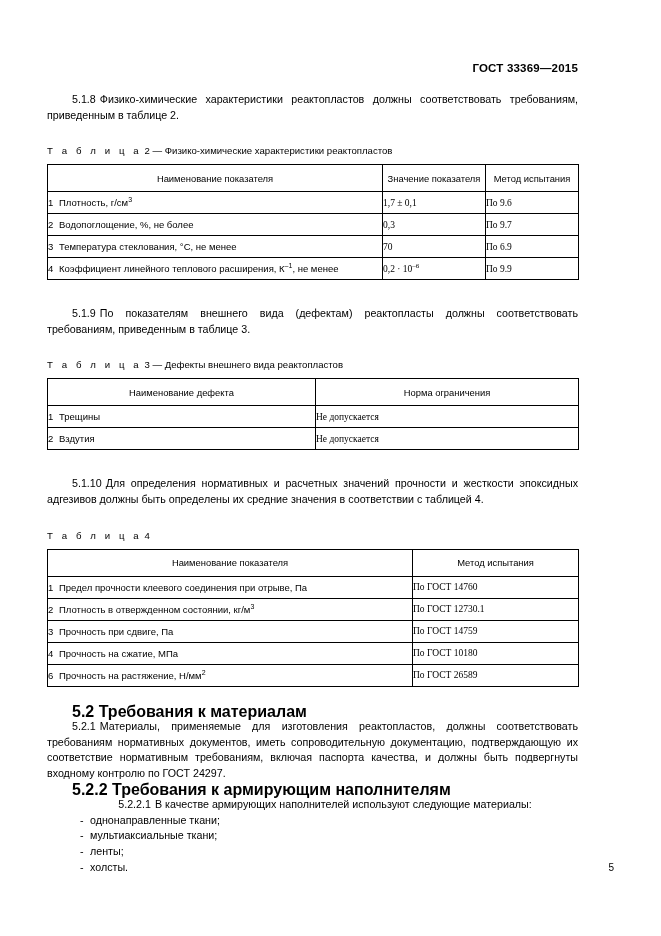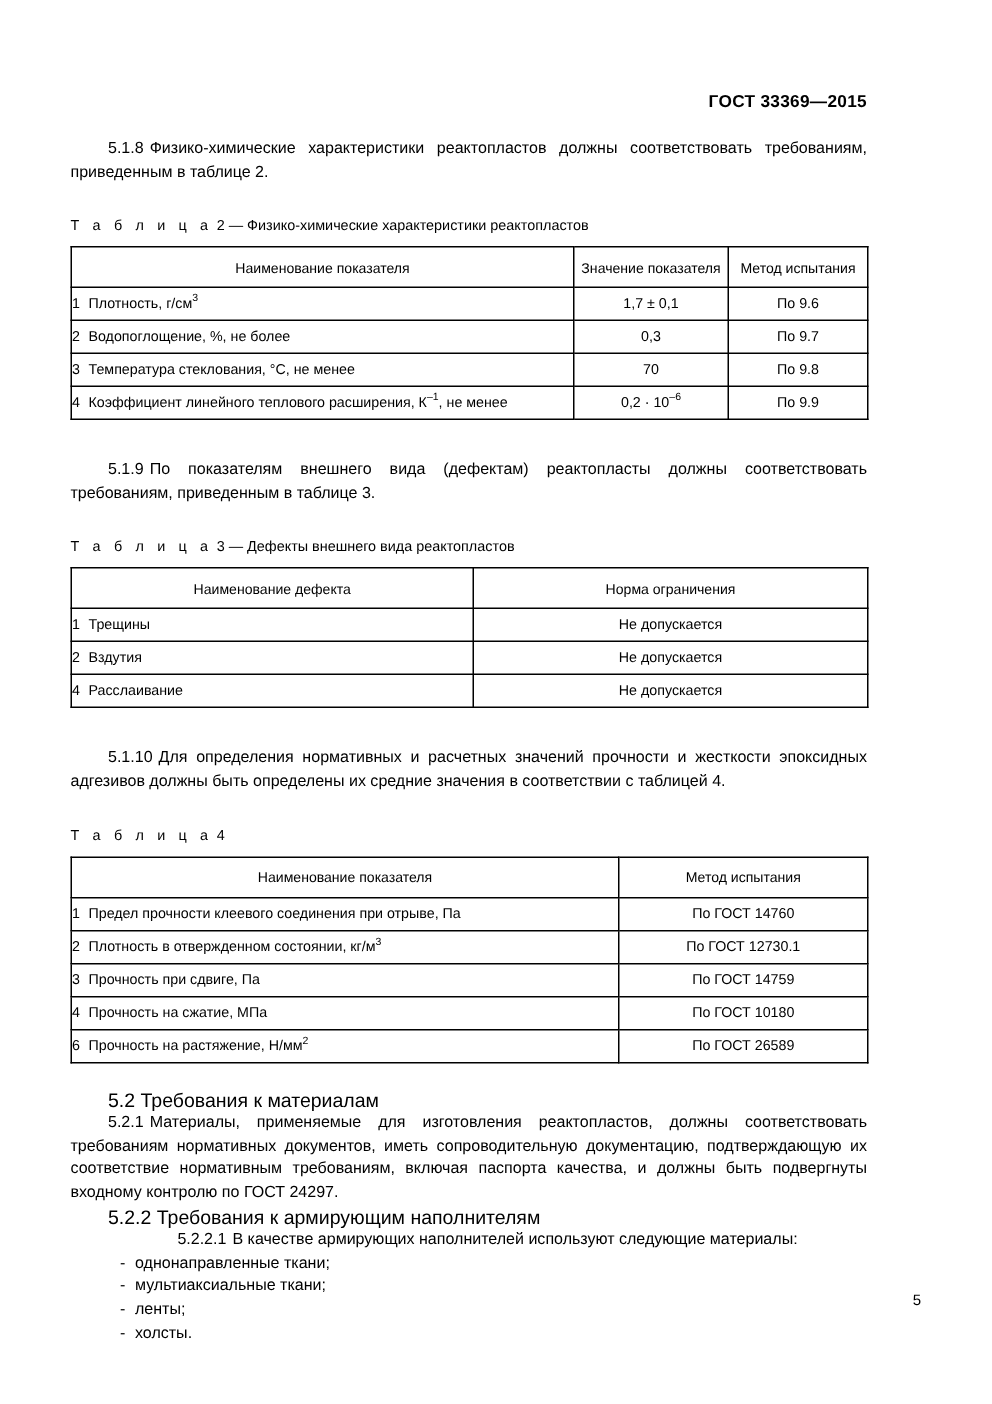--- a/index.html
+++ b/index.html
@@ -52,22 +52,22 @@
     text-align: center;
   }
   .clause-num {
     white-space: nowrap;
   }
   .gap-after-num {
     display: inline-block;
     width: 4px;
   }
   .heading {
-    font-size: 13px;
-    font-weight: normal;
+    font-size: 16px;
+    font-weight: bold;
     line-height: 15.6px;
     margin: 0;
     text-indent: 25px;
   }
   .bullet-line {
     font-size: 10.7px;
     line-height: 15.6px;
     margin: 0;
     padding-left: 33px;
     text-align: left;
@@ -113,21 +113,22 @@
     margin-top: 42px;
   }
   table.gost tbody td {
     height: 21px;
   }
   .cell-name {
     text-align: left;
     padding-left: 13px;
   }
   .cell-ctr {
-    text-align: center;
+    text-align: left;
+    font-family: Liberation Serif, serif;
   }
   .idx {
     display: inline-block;
     min-width: 11px;
   }
   sup {
     font-size: 7px;
     vertical-align: super;
     line-height: 0;
   }
@@ -185,21 +186,21 @@
           <td class="cell-ctr">По 9.6</td>
         </tr>
         <tr>
           <td class="cell-name"><span class="idx">2</span><span>Водопоглощение, %, не более</span></td>
           <td class="cell-ctr">0,3</td>
           <td class="cell-ctr">По 9.7</td>
         </tr>
         <tr>
           <td class="cell-name"><span class="idx">3</span><span>Температура стеклования, °С, не менее</span></td>
           <td class="cell-ctr">70</td>
-          <td class="cell-ctr">По 9.8</td>
+          <td class="cell-ctr">По 6.9</td>
         </tr>
         <tr>
           <td class="cell-name"><span class="idx">4</span><span>Коэффициент линейного теплового расширения, К</span><sup>–1</sup><span>, не менее</span></td>
           <td class="cell-ctr"><span>0,2 · 10</span><sup>–6</sup></td>
           <td class="cell-ctr">По 9.9</td>
         </tr>
       </tbody>
     </table>
 
     <div class="s-table-to-para"></div>
@@ -225,24 +226,20 @@
       </thead>
       <tbody>
         <tr>
           <td class="cell-name"><span class="idx">1</span><span>Трещины</span></td>
           <td class="cell-ctr">Не допускается</td>
         </tr>
         <tr>
           <td class="cell-name"><span class="idx">2</span><span>Вздутия</span></td>
           <td class="cell-ctr">Не допускается</td>
         </tr>
-        <tr>
-          <td class="cell-name"><span class="idx">4</span><span>Расслаивание</span></td>
-          <td class="cell-ctr">Не допускается</td>
-        </tr>
       </tbody>
     </table>
 
     <div class="s-table-to-para"></div>
 
     <p class="para indent"><span class="clause-num">5.1.10</span><span class="gap-after-num"></span><span>Для определения нормативных и расчетных значений прочности и жесткости эпоксидных адгезивов должны быть определены их средние значения в соответствии с таблицей 4.</span></p>
 
     <div class="s-para-to-cap"></div>
 
     <p class="tbl-caption"><span class="tword">Т а б л и ц а</span><span class="tnum">&nbsp;</span><span class="tnum">4</span></p>

